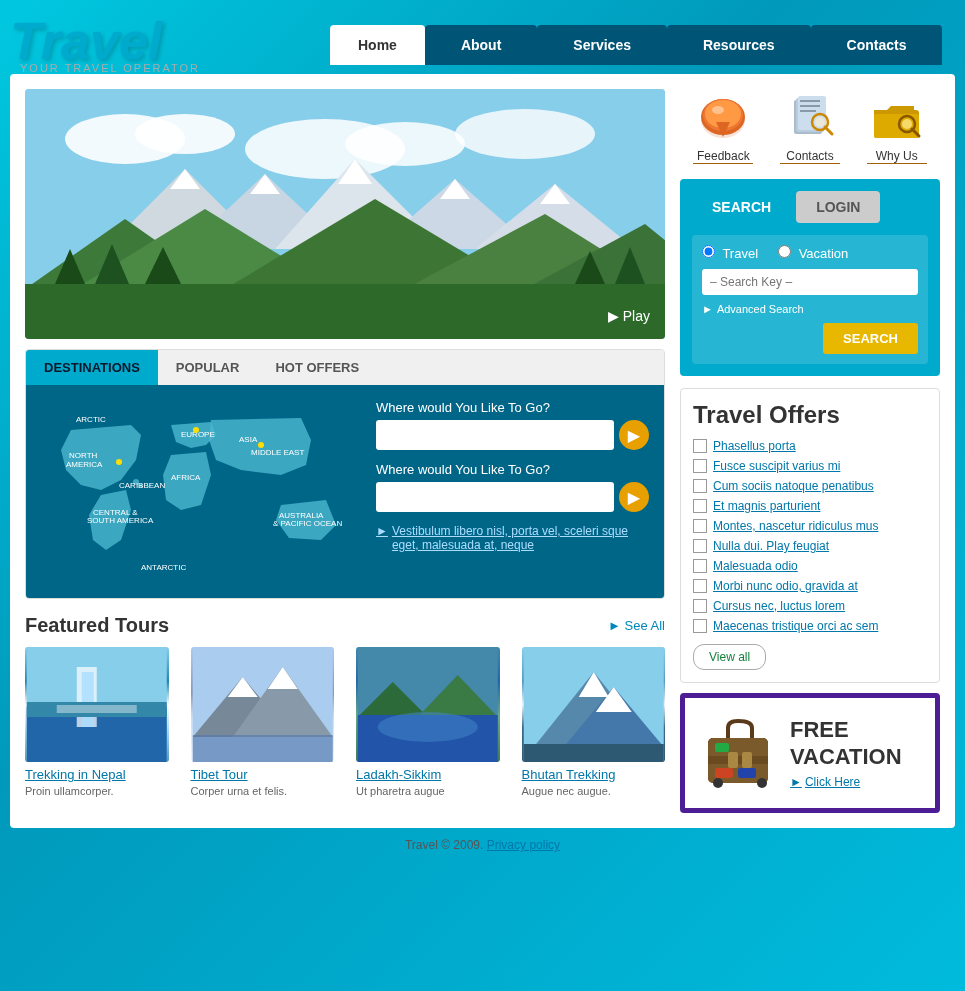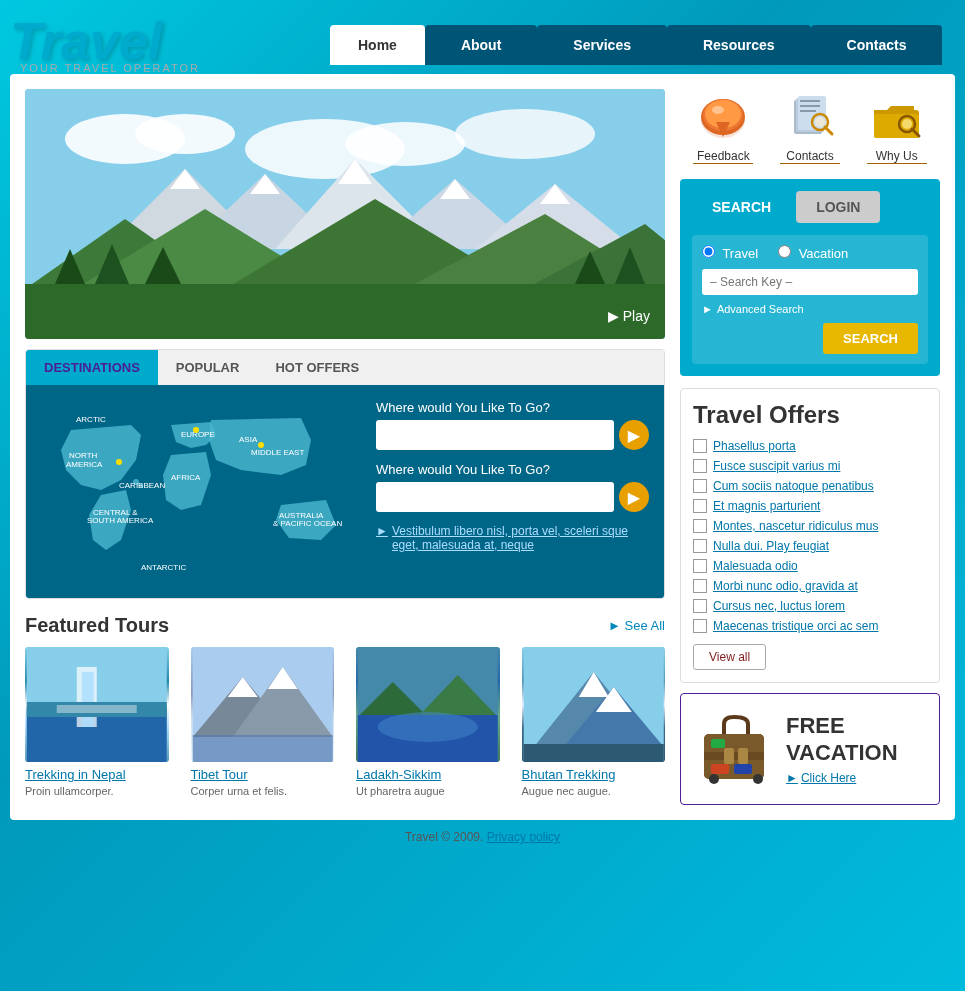--- a/index.html
+++ b/index.html
@@ -216,21 +216,21 @@
     }
     .dest-tab {
       padding: 10px 18px;
       font-size: 13px;
       cursor: pointer;
       font-weight: bold;
       color: #555;
     }
     .dest-tab.active {
       background: #00aacc;
-      color: #4c1d95;
+      color: #0f172a;
     }
     #dest-content {
       background: #006688;
       padding: 15px;
       display: flex;
       gap: 15px;
       min-height: 200px;
     }
     #world-map {
       width: 320px;
@@ -355,28 +355,28 @@
       color: #0077aa;
       font-size: 12px;
       text-decoration: underline;
     }
     #view-all-btn {
       background: white;
       border: 1px solid #aaa;
       padding: 5px 15px;
       cursor: pointer;
       font-size: 12px;
-      color: #7f1d1d;
-      border-radius: 3px;
+      color: #15803d;
+      border-radius: 11px;
       margin-top: 5px;
     }
     
     #vacation-banner {
       background: white;
-      border: 1px solid #4c1d95;
+      border: 5px solid #4c1d95;
       border-radius: 4px;
       padding: 15px;
       display: flex;
       align-items: center;
       gap: 10px;
     }
     #suitcase-icon {
       width: 80px;
       height: 80px;
       flex-shrink: 0;

